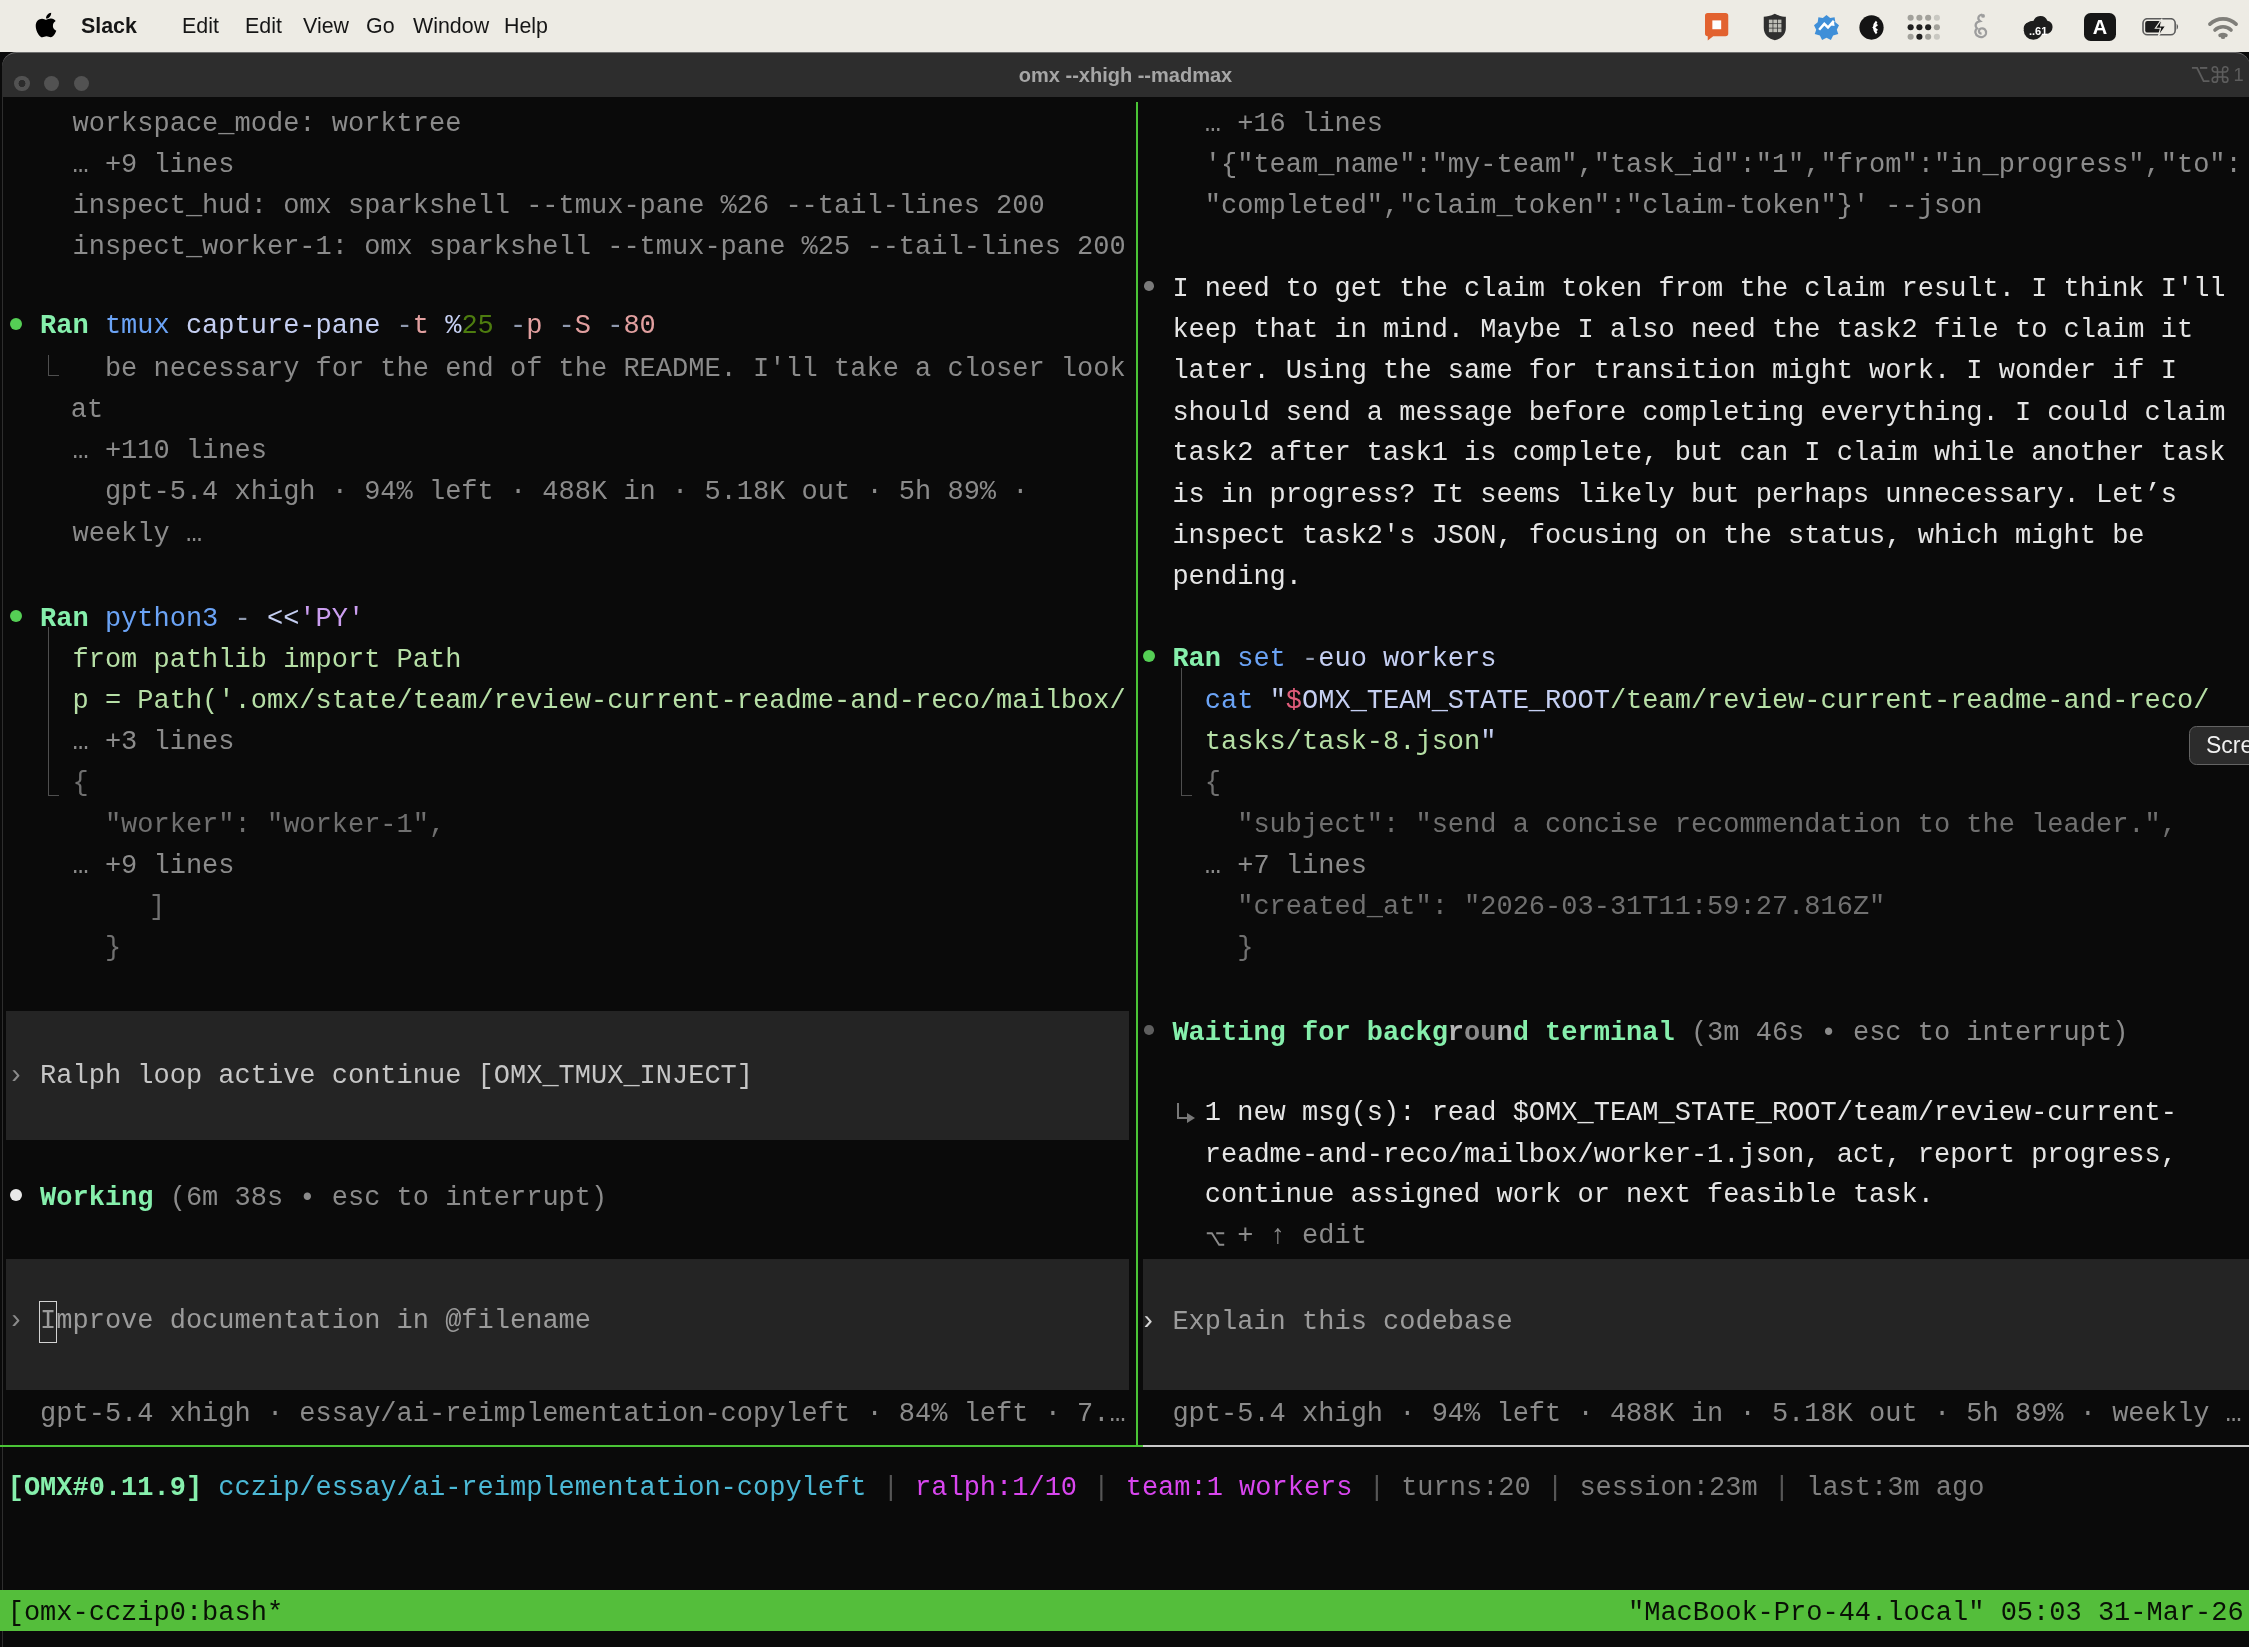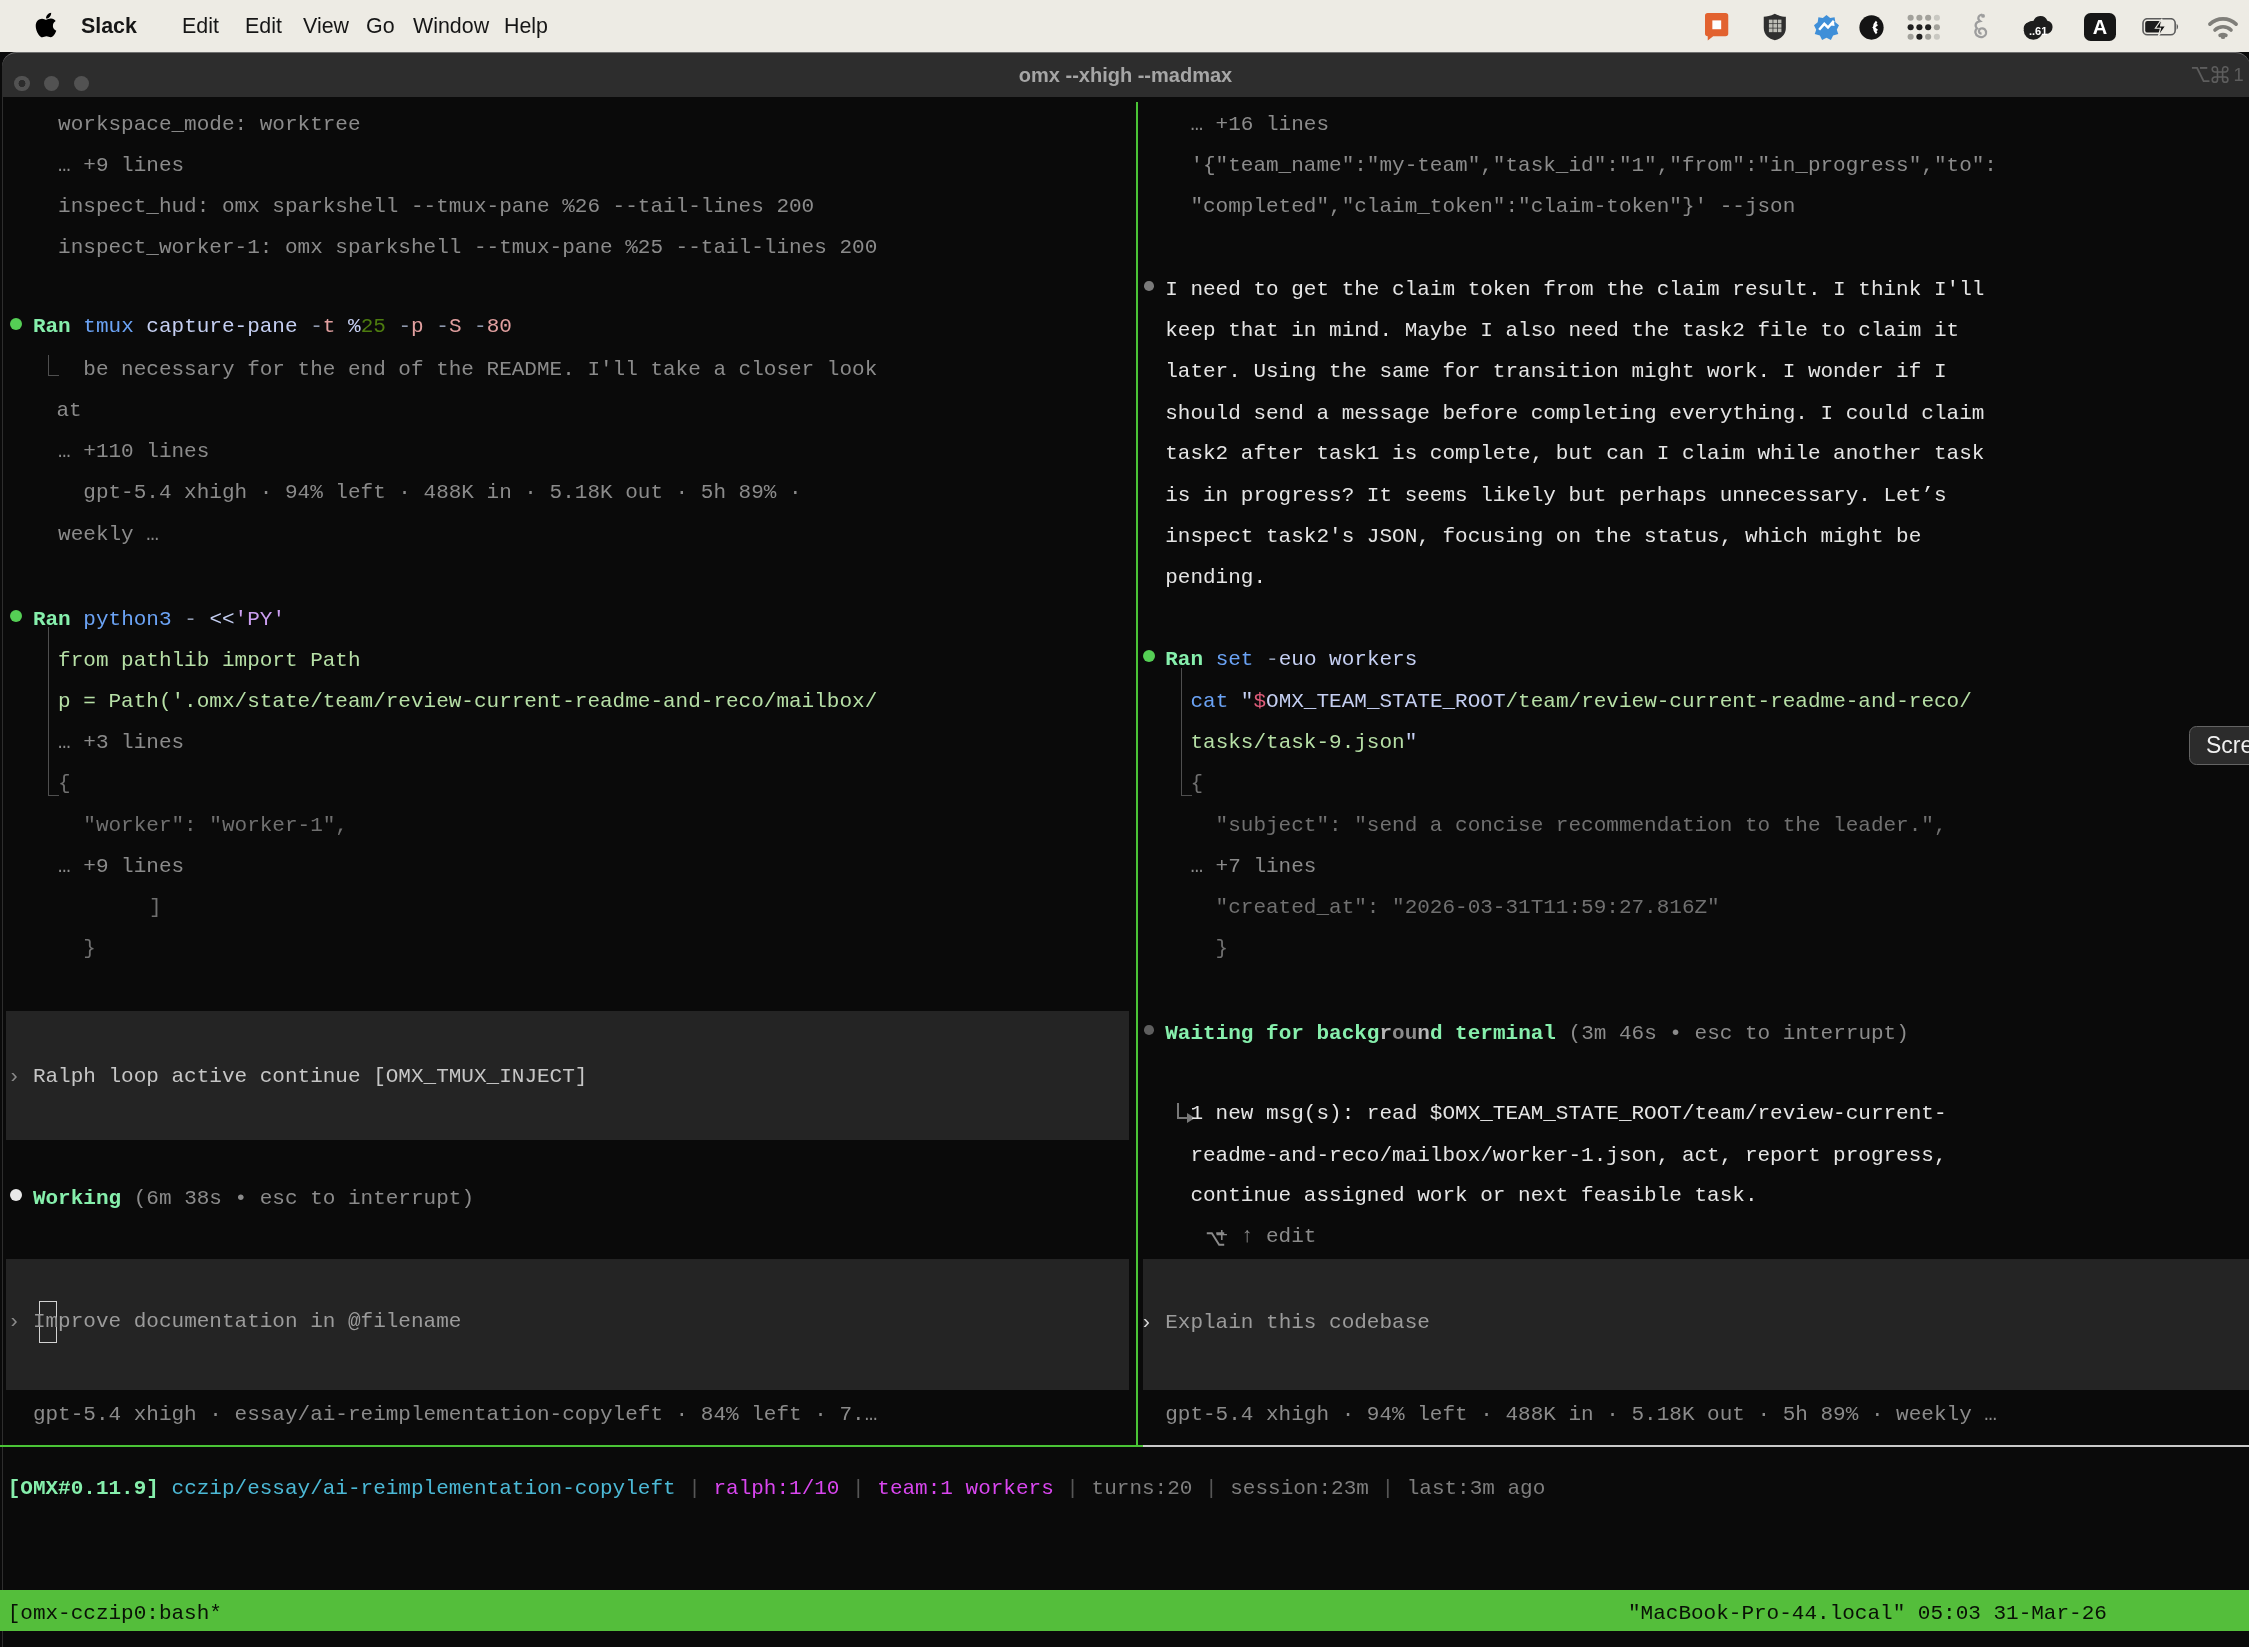--- a/index.html
+++ b/index.html
@@ -5,21 +5,21 @@
  font-family:"Liberation Sans",sans-serif;-webkit-font-smoothing:antialiased}
 #menubar{position:absolute;left:0;top:0;width:2250px;height:52px;background:#edebe4}
 .mi{position:absolute;top:0;height:52px;line-height:52px;font-size:21.4px;color:#161616}
 #win{position:absolute;left:1.5px;top:52px;width:2248px;height:1595px;background:#0a0a0a;
  border-radius:16px 16px 0 0;border-left:1.5px solid #2e2e2e}
 #titlebar{position:absolute;left:0;top:0;width:100%;height:45px;background:#2d2d2d;
  border-radius:14.8px 14.8px 0 0;border-top:1.5px solid #6f6f6f}
 .tl{position:absolute;top:23.6px;width:15.5px;height:15.5px;border-radius:50%;background:#525252}
 #title{position:absolute;left:0;top:0;width:100%;height:45px;line-height:47px;text-align:center;
  font-size:20px;font-weight:bold;color:#a6a6a6}
-.ln{position:absolute;font-family:"Liberation Mono",monospace;font-size:21px;line-height:41px;
+.ln{position:absolute;font-family:"Liberation Mono",monospace;font-size:27px;line-height:41px;
  white-space:pre;color:#8b8b8b}
 .g{color:#8b8b8b}.dg{color:#707070}.w{color:#86efac;font-weight:bold}
 .it{color:#e5e5e5;}
 .blu{color:#6ba3f5}.lav{color:#c5cff2}.sla{color:#8f99ae}.sal{color:#e2a0a0}
 .org{color:#4d7c0f}.vio{color:#cb9ef0}.grn{color:#b6dfa6}.red{color:#e05d7b}
 .bt{color:#c6c6c6}.b2{color:#9b9b9b}.wt2{color:#d5d5d5}
 .sh1{color:#8a8a8a;font-weight:bold}.sh2{color:#b5b5b5;font-weight:bold}
 .cy{color:#4cb9d6}.tg{color:#d946ef}.sg{color:#7e7e7e}.pipe{color:#565656}
 .bk{color:#091106}
 .box{position:absolute;background:#242424}
@@ -173,21 +173,21 @@
 <div class="ln" style="left:1140px;top:269px"><span class="it">  I need to get the claim token from the claim result. I think I'll</span></div>
 <div class="ln" style="left:1140px;top:310px"><span class="it">  keep that in mind. Maybe I also need the task2 file to claim it</span></div>
 <div class="ln" style="left:1140px;top:351px"><span class="it">  later. Using the same for transition might work. I wonder if I</span></div>
 <div class="ln" style="left:1140px;top:393px"><span class="it">  should send a message before completing everything. I could claim</span></div>
 <div class="ln" style="left:1140px;top:433px"><span class="it">  task2 after task1 is complete, but can I claim while another task</span></div>
 <div class="ln" style="left:1140px;top:475px"><span class="it">  is in progress? It seems likely but perhaps unnecessary. Let’s</span></div>
 <div class="ln" style="left:1140px;top:516px"><span class="it">  inspect task2's JSON, focusing on the status, which might be</span></div>
 <div class="ln" style="left:1140px;top:557px"><span class="it">  pending.</span></div>
 <div class="ln" style="left:1140px;top:639px">  <span class="w">Ran</span> <span class="blu">set</span> <span class="sla">-</span><span class="lav">euo</span> <span class="lav">workers</span></div>
 <div class="ln" style="left:1140px;top:681px">    <span class="blu">cat</span> <span class="lav">"</span><span class="red">$</span><span class="lav">OMX_TEAM_STATE_ROOT</span><span class="grn">/team/review-current-readme-and-reco/</span></div>
-<div class="ln" style="left:1140px;top:722px">    <span class="grn">tasks/task-9.json</span><span class="lav">"</span></div>
+<div class="ln" style="left:1140px;top:722px">    <span class="grn">tasks/task-8.json</span><span class="lav">"</span></div>
 <div class="ln" style="left:1140px;top:763px"><span class="dg">    {</span></div>
 <div class="ln" style="left:1140px;top:805px"><span class="dg">      "subject": "send a concise recommendation to the leader.",</span></div>
 <div class="ln" style="left:1140px;top:846px"><span class="g">    … +7 lines</span></div>
 <div class="ln" style="left:1140px;top:887px"><span class="dg">      "created_at": "2026-03-31T11:59:27.816Z"</span></div>
 <div class="ln" style="left:1140px;top:928px"><span class="dg">      }</span></div>
 <div class="ln" style="left:1140px;top:1013px">  <span class="w">Waiting for back</span><span class="w">g</span><span class="sh2">r</span><span class="sh1">o</span><span class="sh1">u</span><span class="sh2">n</span><span class="w">d</span><span class="w"> terminal</span><span class="g"> (3m 46s • esc to interrupt)</span></div>
 <div class="ln" style="left:1140px;top:1093px"><span class="it">    1 new msg(s): read $OMX_TEAM_STATE_ROOT/team/review-current-</span></div>
 <div class="ln" style="left:1140px;top:1135px"><span class="it">    readme-and-reco/mailbox/worker-1.json, act, report progress,</span></div>
 <div class="ln" style="left:1140px;top:1175px"><span class="it">    continue assigned work or next feasible task.</span></div>
 <div class="ln" style="left:1140px;top:1216px"><span class="g">      + ↑ edit</span></div>

